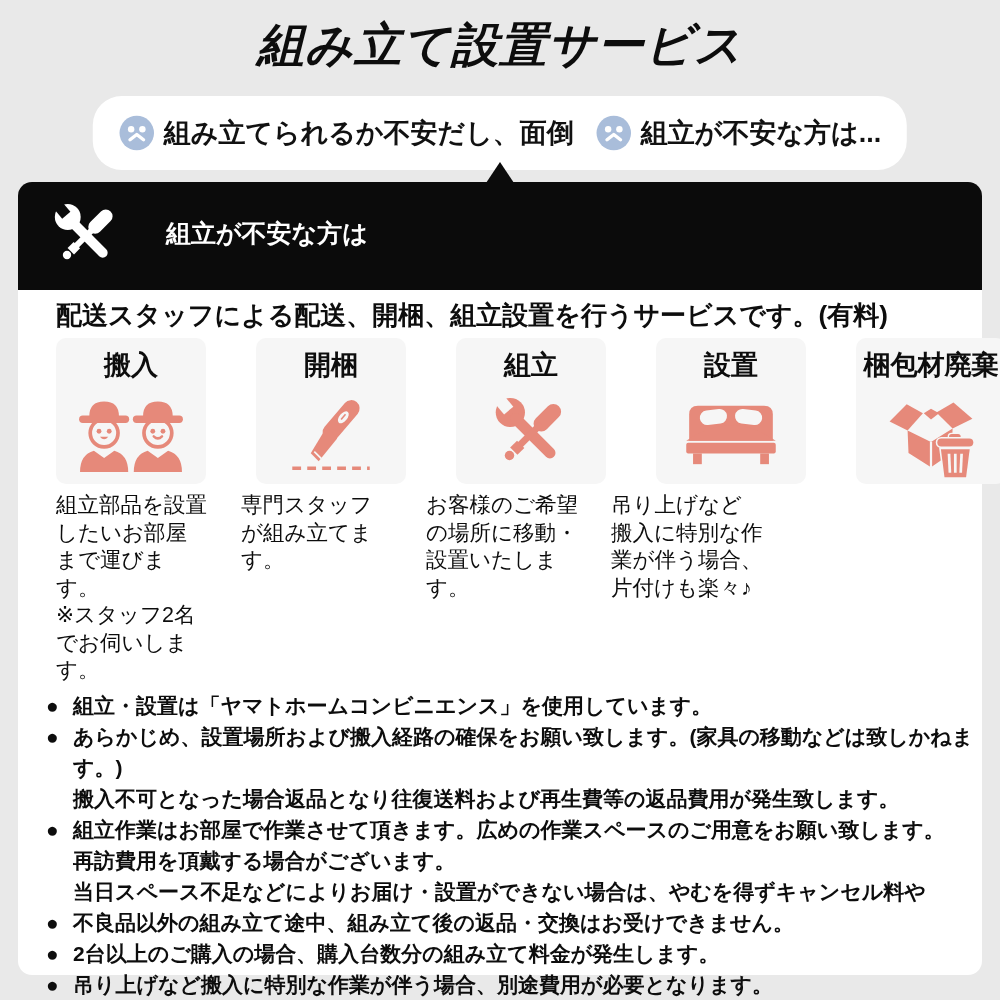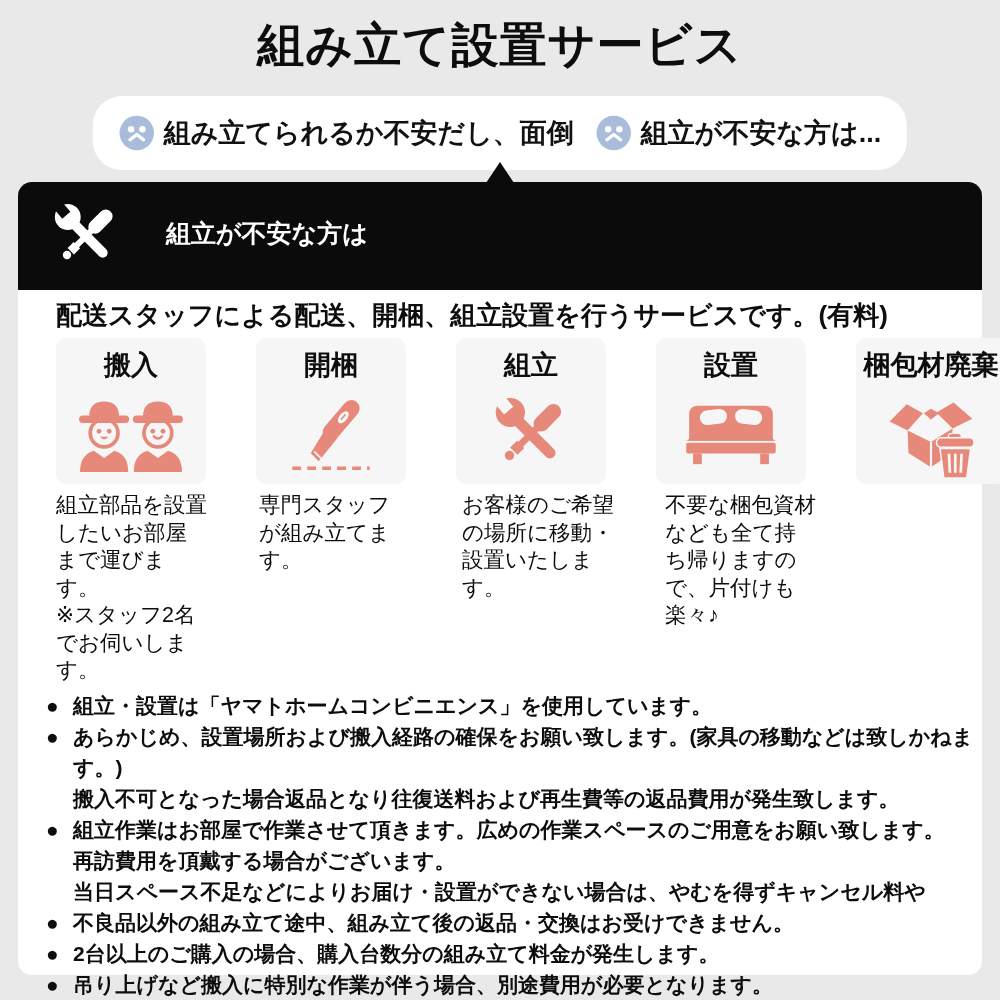--- a/index.html
+++ b/index.html
@@ -3,21 +3,21 @@
 <meta charset="utf-8">
 <style>
   html,body{margin:0;padding:0;}
   .page{
     position:relative;width:1000px;height:1000px;background:#e9e9e9;overflow:hidden;
     font-family:"Liberation Sans","DejaVu Sans",sans-serif;color:#111;
   }
   
   .title{
     position:absolute;top:14px;left:0;width:1000px;margin:0;text-align:center;
-    font-size:47px;font-weight:900;letter-spacing:1px;color:#0d0d0d;
+    font-size:47px;font-weight:900;letter-spacing:1px;color:#0d0d0d;font-style:italic;
   }
   
   .pill{
     position:absolute;top:96px;left:50%;transform:translateX(-50%);
     height:66px;background:#fff;border-radius:29px;
     display:flex;align-items:center;padding:4px 26px;white-space:nowrap;
   }
   .pill .face{width:36px;height:36px;flex:0 0 auto;color:#a9bdda;display:block;}
   .pill .face.second{margin-left:22px;}
   .pill .concern{font-size:27px;font-weight:800;margin-left:9px;color:#111;}
@@ -50,21 +50,21 @@
     display:flex;flex-direction:column;align-items:center;flex:0 0 auto;
   }
   .card-title{margin-top:9px;font-size:27px;font-weight:800;color:#0d0d0d;text-align:center;}
   .card-icon{flex:1;display:flex;align-items:center;justify-content:center;color:#e6897a;width:100%;}
   .icon-workers{width:118px;height:76px;}
   .icon-cutter{width:90px;height:88px;}
   .icon-tools{width:86px;height:86px;}
   .icon-bed{width:100px;height:72px;}
   .icon-boxtrash{width:94px;height:90px;}
   
-  .descs{display:flex;gap:51px;margin:8px 0 0 38px;}
+  .descs{display:flex;gap:33px;margin:8px 0 0 38px;}
   .desc{
     width:152px;margin:0;flex:0 0 auto;font-size:21.5px;line-height:1.28;
     font-weight:500;color:#0d0d0d;white-space:pre-line;
   }
   
   .notes{margin:5px 0 0 28px;}
   .note{display:flex;font-size:21px;line-height:1.48;font-weight:600;color:#0d0d0d;}
   .note .marker{flex:0 0 27px;}
   .note.cont{padding-left:27px;}
   .defs-svg{position:absolute;width:0;height:0;overflow:hidden;}
@@ -217,21 +217,21 @@
             </svg>
           </div>
       </div>
     </div>
 
     <div class="descs">
       <p class="desc">組立部品を設置したいお部屋まで運びます。
 ※スタッフ2名でお伺いします。</p>
       <p class="desc">専門スタッフが組み立てます。</p>
       <p class="desc">お客様のご希望の場所に移動・設置いたします。</p>
-      <p class="desc">不要な梱包資材なども全て持ち帰りますので、片付けも楽々♪</p>
+      <p class="desc">吊り上げなど搬入に特別な作業が伴う場合、片付けも楽々♪</p>
     </div>
 
     <div class="notes">
       <div class="note">
           <span class="marker">●</span>
           <span class="note-text">組立・設置は「ヤマトホームコンビニエンス」を使用しています。</span>
         </div>
       <div class="note">
           <span class="marker">●</span>
           <span class="note-text">あらかじめ、設置場所および搬入経路の確保をお願い致します。(家具の移動などは致しかねます。)</span>

